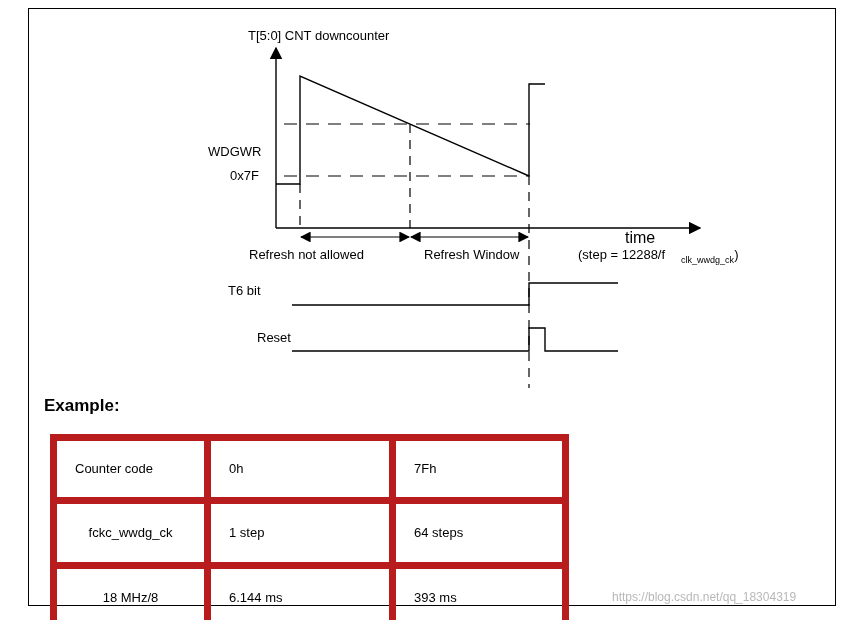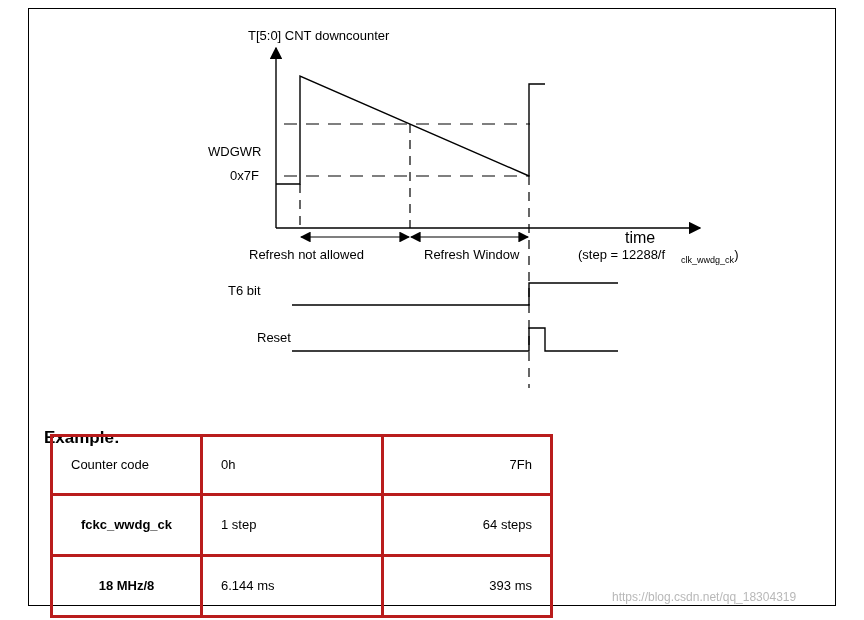--- a/index.html
+++ b/index.html
@@ -33,49 +33,48 @@
     line-height:15px;
     white-space:nowrap;
   }
   .lbl.small{font-size:16px;}
   .sub{font-size:9px;vertical-align:sub;padding-left:16px;}
   .example-title{
     position:absolute;
     left:44px;top:396px;
     font-size:17px;
     font-weight:bold;
-    margin-top:32px;
   }
   table.ex{
     position:absolute;
     left:50px;top:434px;
     border-collapse:collapse;
     font-size:13px;
   }
   table.ex td{
-    border:3px solid #b91c1c;
+    border:7px solid #b91c1c;
     padding:8px;
     vertical-align:top;
   }
   table.ex td div.cell{
     padding:7px 10px;
   }
   .col0{width:131px;}
   .col1{width:162px;}
-  .col2{width:150px;text-align:right;}
+  .col2{width:150px;}
   .hdr-row td div.cell{height:26px;line-height:26px;padding-top:0;padding-bottom:0;}
   .body-row td div.cell{height:28px;line-height:28px;padding-top:0;padding-bottom:0;}
   .watermark{
     position:absolute;
     left:612px;top:590px;
     font-size:12px;
     color:#b8b8b8;
     white-space:nowrap;
   }
-  .ctr{text-align:center;font-weight:bold;}
+  .ctr{text-align:center;}
 </style>
 </head>
 <body>
 
 <div id="page">
 
   <div class="frame"></div>
 
   <svg class="diagram" width="864" height="620" viewBox="0 0 864 620" xmlns="http://www.w3.org/2000/svg">
     <defs>

